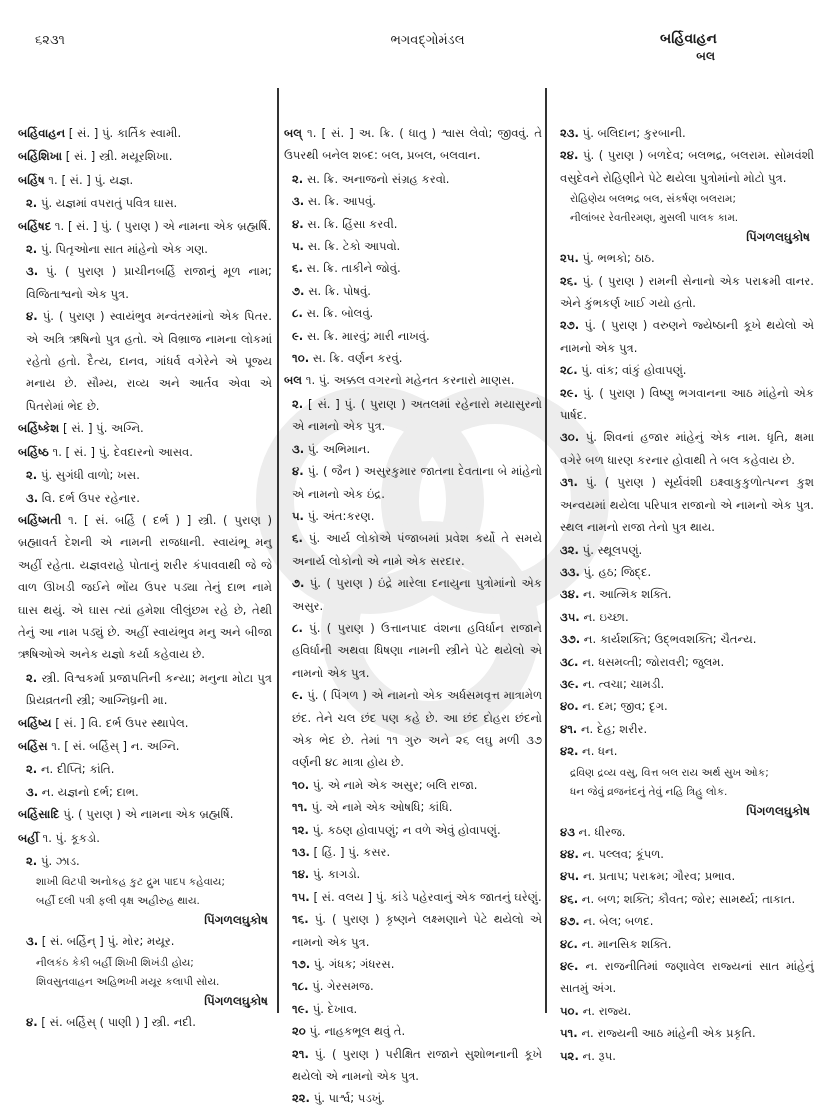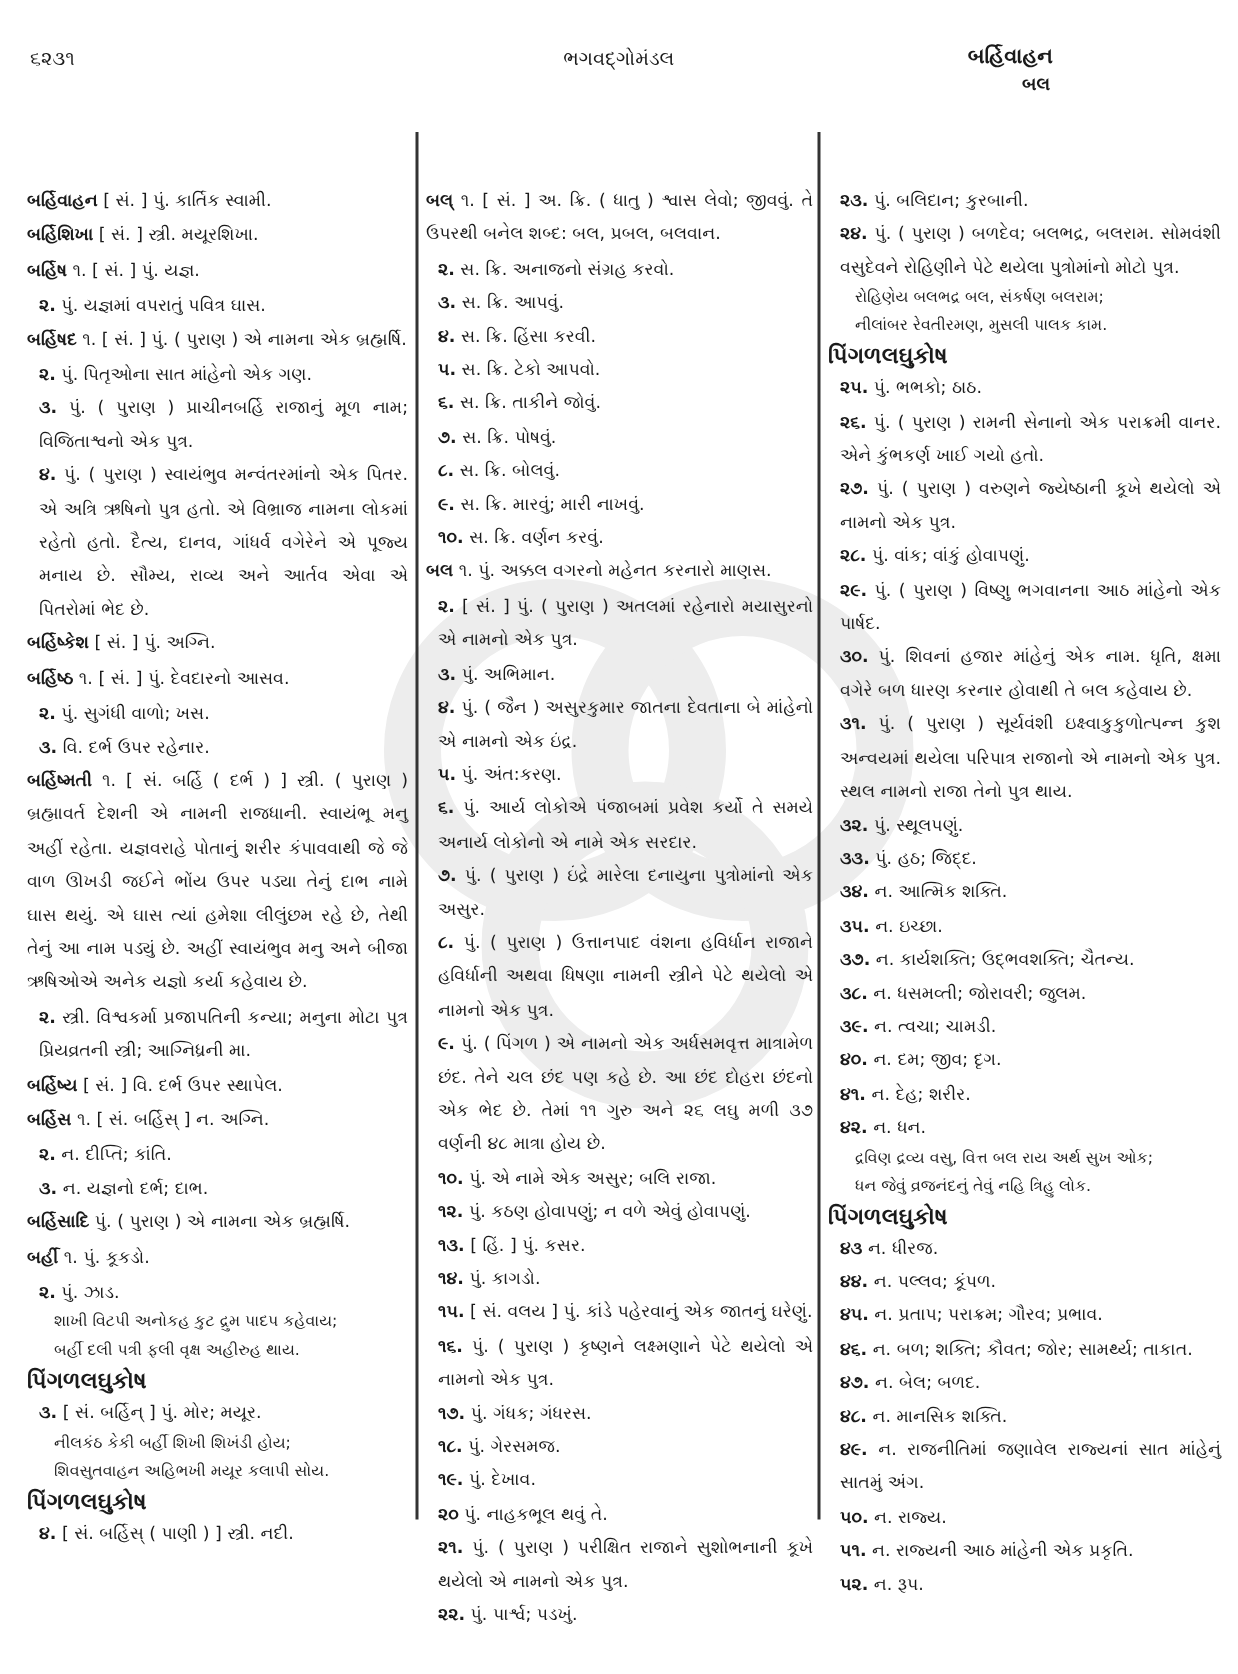--- a/index.html
+++ b/index.html
@@ -4,39 +4,39 @@
 <style>
   html, body { margin: 0; padding: 0; }
   body {
     width: 825px; height: 1116px; background: #ffffff; overflow: hidden;
     position: relative; font-family: "DejaVu Sans", sans-serif; color: #1a1a1a;
   }
   .watermark {
     position: absolute; left: 230px; top: 330px; width: 400px; height: 420px;
     pointer-events: none; z-index: 0;
   }
-  .header { position: absolute; top: 30px; left: 0; width: 673px; height: 40px; z-index: 1; padding-left: 47px; }
+  .header { position: absolute; top: 30px; left: 15px; width: 673px; height: 40px; z-index: 1; padding-left: 47px; }
   .page-num { position: absolute; left: 20px; top: 2px; font-size: 13px; }
   .running-title { position: absolute; left: 0; width: 825px; text-align: center; top: 2px; font-size: 13px; }
   .guide-top { position: absolute; right: 18px; top: 0px; font-size: 14px; font-weight: bold; }
   .guide-bottom { position: absolute; right: 20px; top: 19px; font-size: 12px; font-weight: bold; }
   .columns { position: absolute; top: 74px; left: 0; width: 825px; height: 1030px; z-index: 1; margin-top: 48px; }
   .col { position: absolute; top: 0; font-size: 11.6px; line-height: 22.4px; }
   .col-left { left: 18px; width: 254px; }
   .col-mid { left: 284px; width: 258px; }
   .col-right { left: 552px; width: 262px; }
   .rule { position: absolute; top: 88px; width: 1.5px; background: #333; height: 925px; z-index: 1; }
   .rule-1 { left: 277px; }
   .rule-2 { left: 545px; }
   .entry { margin: 0 0 1px 0; text-align: justify; }
   .entry .head { font-weight: bold; }
   .sense { padding-left: 8px; text-align: justify; }
   .sense .num { font-weight: bold; }
   .quote { padding-left: 18px; font-size: 10.5px; line-height: 19px; font-weight: normal; color: #222; }
-  .source { text-align: left; font-size: 15px; line-height: 20px; font-weight: bold; padding-right: 4px; }
+  .source { text-align: right; font-size: 12px; line-height: 20px; font-weight: bold; padding-right: 4px; }
 </style>
 </head>
 <body>
 
 <svg class="watermark" viewBox="0 0 400 420">
   <g fill="none" stroke="#ededed" stroke-width="38">
     <circle cx="140" cy="170" r="95"></circle>
     <circle cx="265" cy="170" r="95"></circle>
     <circle cx="200" cy="300" r="90"></circle>
   </g>
@@ -98,20 +98,21 @@
       <div class="entry"><span class="head">બલ</span><span> ૧. પું. અક્કલ વગરનો મહેનત કરનારો માણસ.</span></div>
       <div class="sense"><span class="num">૨.</span><span> [ સં. ] પું. ( પુરાણ ) અતલમાં રહેનારો મયાસુરનો એ નામનો એક પુત્ર.</span></div>
       <div class="sense"><span class="num">૩.</span><span> પું. અભિમાન.</span></div>
       <div class="sense"><span class="num">૪.</span><span> પું. ( જૈન ) અસુરકુમાર જાતના દેવતાના બે માંહેનો એ નામનો એક ઇંદ્ર.</span></div>
       <div class="sense"><span class="num">૫.</span><span> પું. અંત:કરણ.</span></div>
       <div class="sense"><span class="num">૬.</span><span> પું. આર્ય લોકોએ પંજાબમાં પ્રવેશ કર્યો તે સમયે અનાર્ય લોકોનો એ નામે એક સરદાર.</span></div>
       <div class="sense"><span class="num">૭.</span><span> પું. ( પુરાણ ) ઇંદ્રે મારેલા દનાયુના પુત્રોમાંનો એક અસુર.</span></div>
       <div class="sense"><span class="num">૮.</span><span> પું. ( પુરાણ ) ઉત્તાનપાદ વંશના હવિર્ધાન રાજાને હવિર્ધાની અથવા ધિષણા નામની સ્ત્રીને પેટે થયેલો એ નામનો એક પુત્ર.</span></div>
       <div class="sense"><span class="num">૯.</span><span> પું. ( પિંગળ ) એ નામનો એક અર્ધસમવૃત્ત માત્રામેળ છંદ. તેને ચલ છંદ પણ કહે છે. આ છંદ દોહરા છંદનો એક ભેદ છે. તેમાં ૧૧ ગુરુ અને ૨૬ લઘુ મળી ૩૭ વર્ણની ૪૮ માત્રા હોય છે.</span></div>
       <div class="sense"><span class="num">૧૦.</span><span> પું. એ નામે એક અસુર; બલિ રાજા.</span></div>
+      <div class="sense"><span class="num">૧૧.</span><span> પું. એ નામે એક ઓષધિ; કાંધિ.</span></div>
       <div class="sense"><span class="num">૧૨.</span><span> પું. કઠણ હોવાપણું; ન વળે એવું હોવાપણું.</span></div>
       <div class="sense"><span class="num">૧૩.</span><span> [ હિં. ] પું. કસર.</span></div>
       <div class="sense"><span class="num">૧૪.</span><span> પું. કાગડો.</span></div>
       <div class="sense"><span class="num">૧૫.</span><span> [ સં. વલય ] પું. કાંડે પહેરવાનું એક જાતનું ઘરેણું.</span></div>
       <div class="sense"><span class="num">૧૬.</span><span> પું. ( પુરાણ ) કૃષ્ણને લક્ષ્મણાને પેટે થયેલો એ નામનો એક પુત્ર.</span></div>
       <div class="sense"><span class="num">૧૭.</span><span> પું. ગંધક; ગંધરસ.</span></div>
       <div class="sense"><span class="num">૧૮.</span><span> પું. ગેરસમજ.</span></div>
       <div class="sense"><span class="num">૧૯.</span><span> પું. દેખાવ.</span></div>
       <div class="sense"><span class="num">૨૦</span><span> પું. નાહકભૂલ થવું તે.</span></div>
       <div class="sense"><span class="num">૨૧.</span><span> પું. ( પુરાણ ) પરીક્ષિત રાજાને સુશોભનાની કૂખે થયેલો એ નામનો એક પુત્ર.</span></div>

